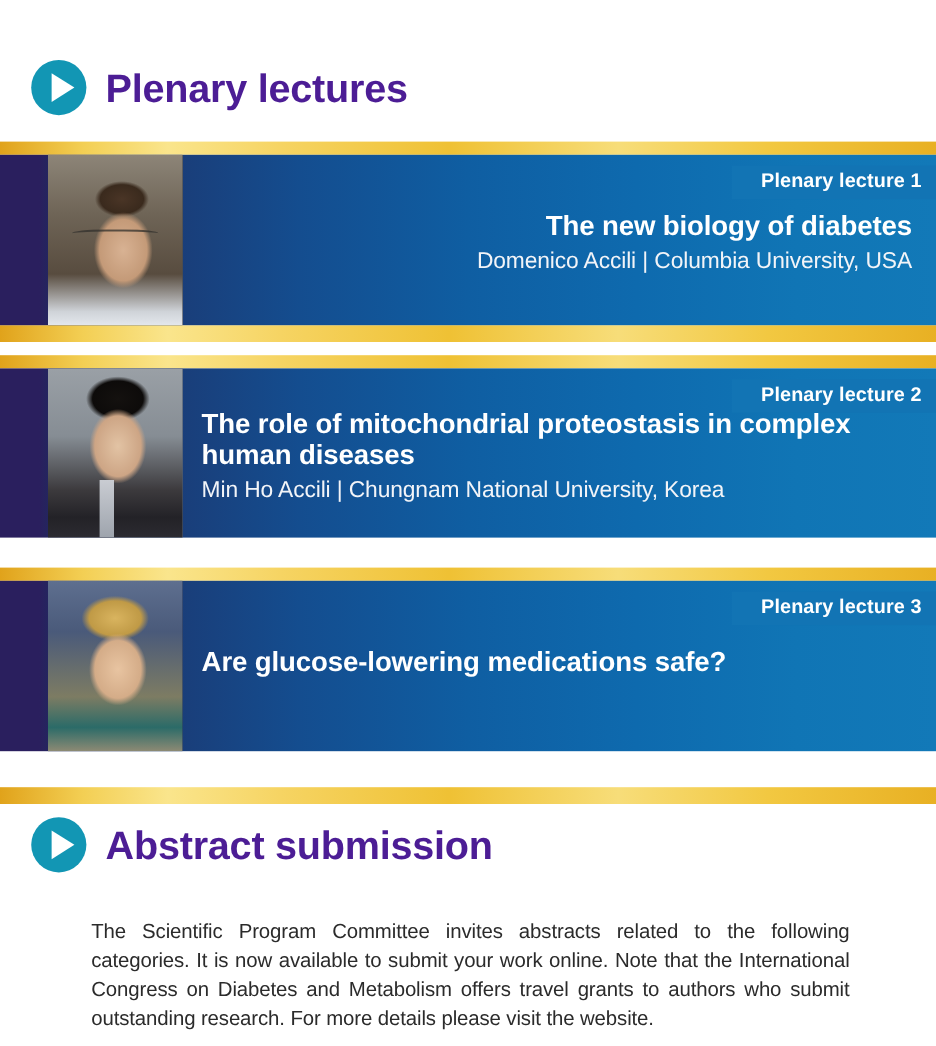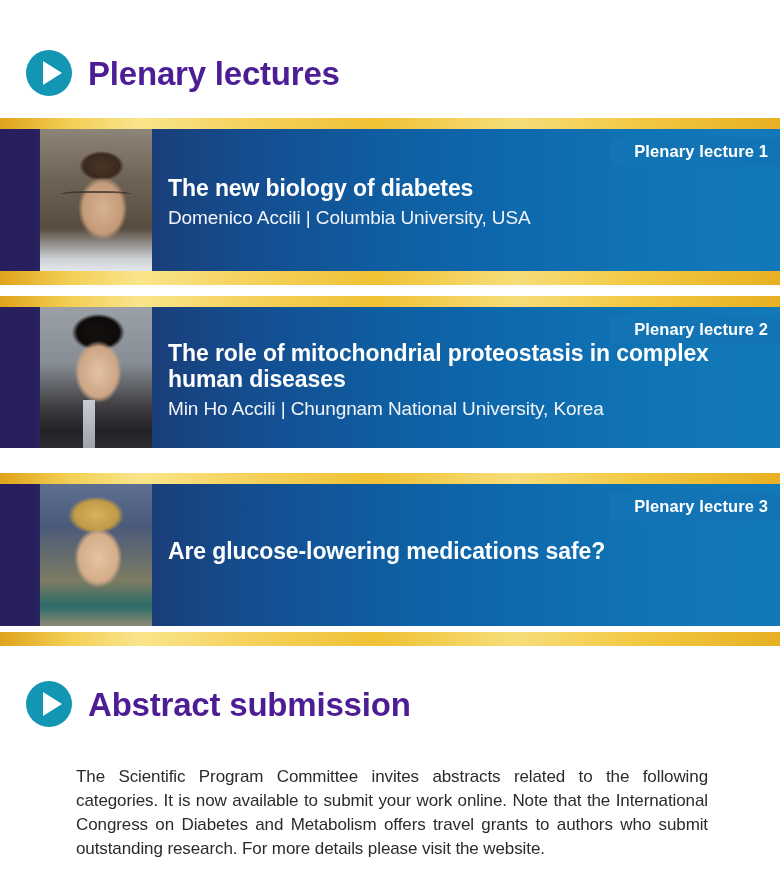--- a/index.html
+++ b/index.html
@@ -110,28 +110,28 @@
   .card-sub {
     color: #f2f4f8;
     font-size: 19px;
     line-height: 1.15;
     letter-spacing: -0.1px;
     margin: 0;
     font-weight: normal;
   }
 
   #card-1 { top: 118px; height: 167px; }
-  #card-1 .card-inner { height: 142px; }
+  #card-1 .card-inner { height: 142px; text-align: right; }
   #card-1 .card-text { top: 47px; }
 
   #card-2 { top: 296px; height: 138px; }
   #card-2 .card-inner { height: 141px; }
   #card-2 .card-text { top: 34px; }
 
-  #card-3 { top: 473px; height: 173px; }
+  #card-3 { top: 473px; height: 197px; }
   #card-3 .card-inner { height: 142px; }
   #card-3 .card-text { top: 55px; }
 
   
   .p1 {
     background-color: #5d5242;
     background-image:
       radial-gradient(ellipse 34px 44px at 56% 56%, #d8b293 0%, #c49a78 58%, rgba(196,154,120,0) 72%),
       radial-gradient(ellipse 30px 20px at 55% 26%, #4a3526 0%, #3a2a1d 60%, rgba(58,42,29,0) 75%),
       linear-gradient(180deg, #8d8578 0%, #6f6557 34%, #584c3f 70%, #cfd3d8 92%, #e3e7ec 100%),

